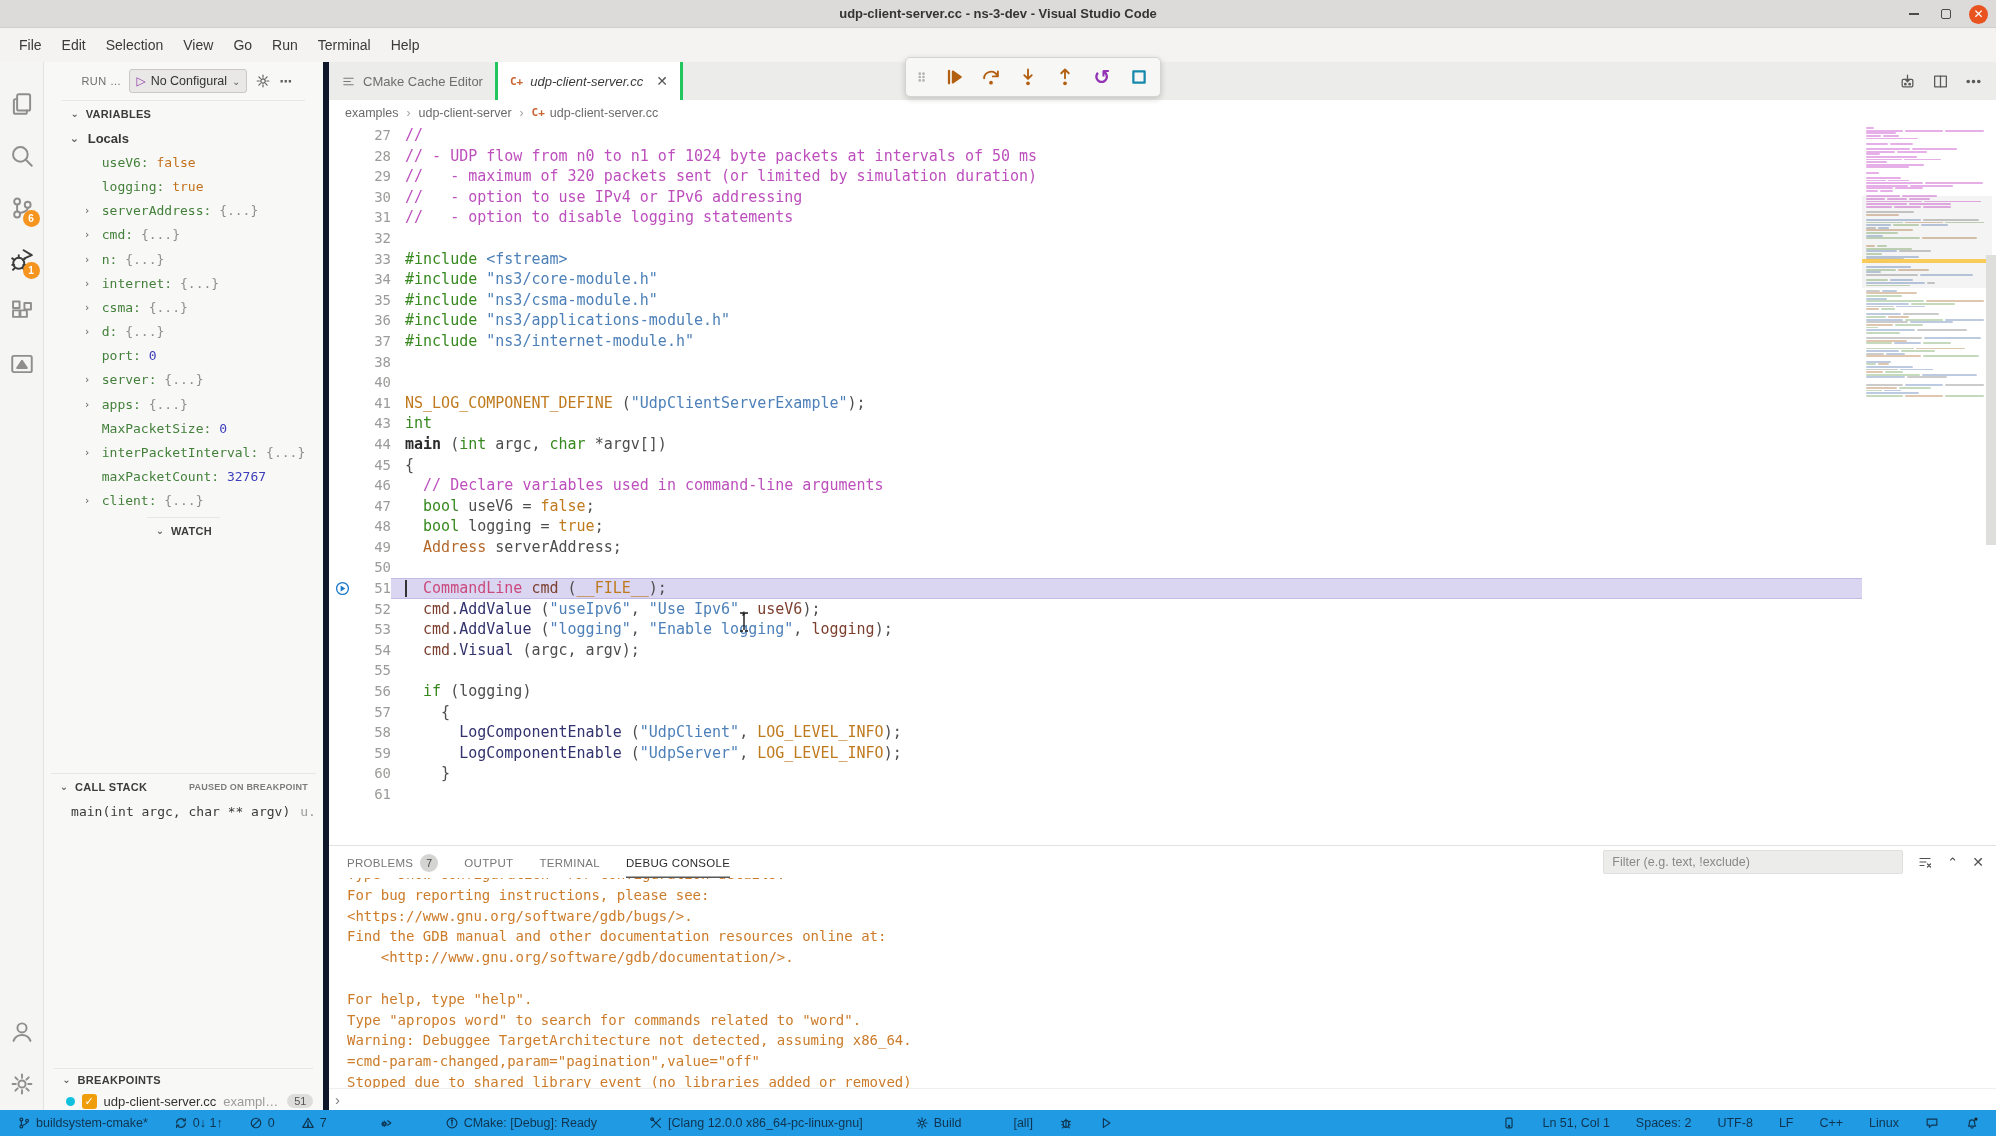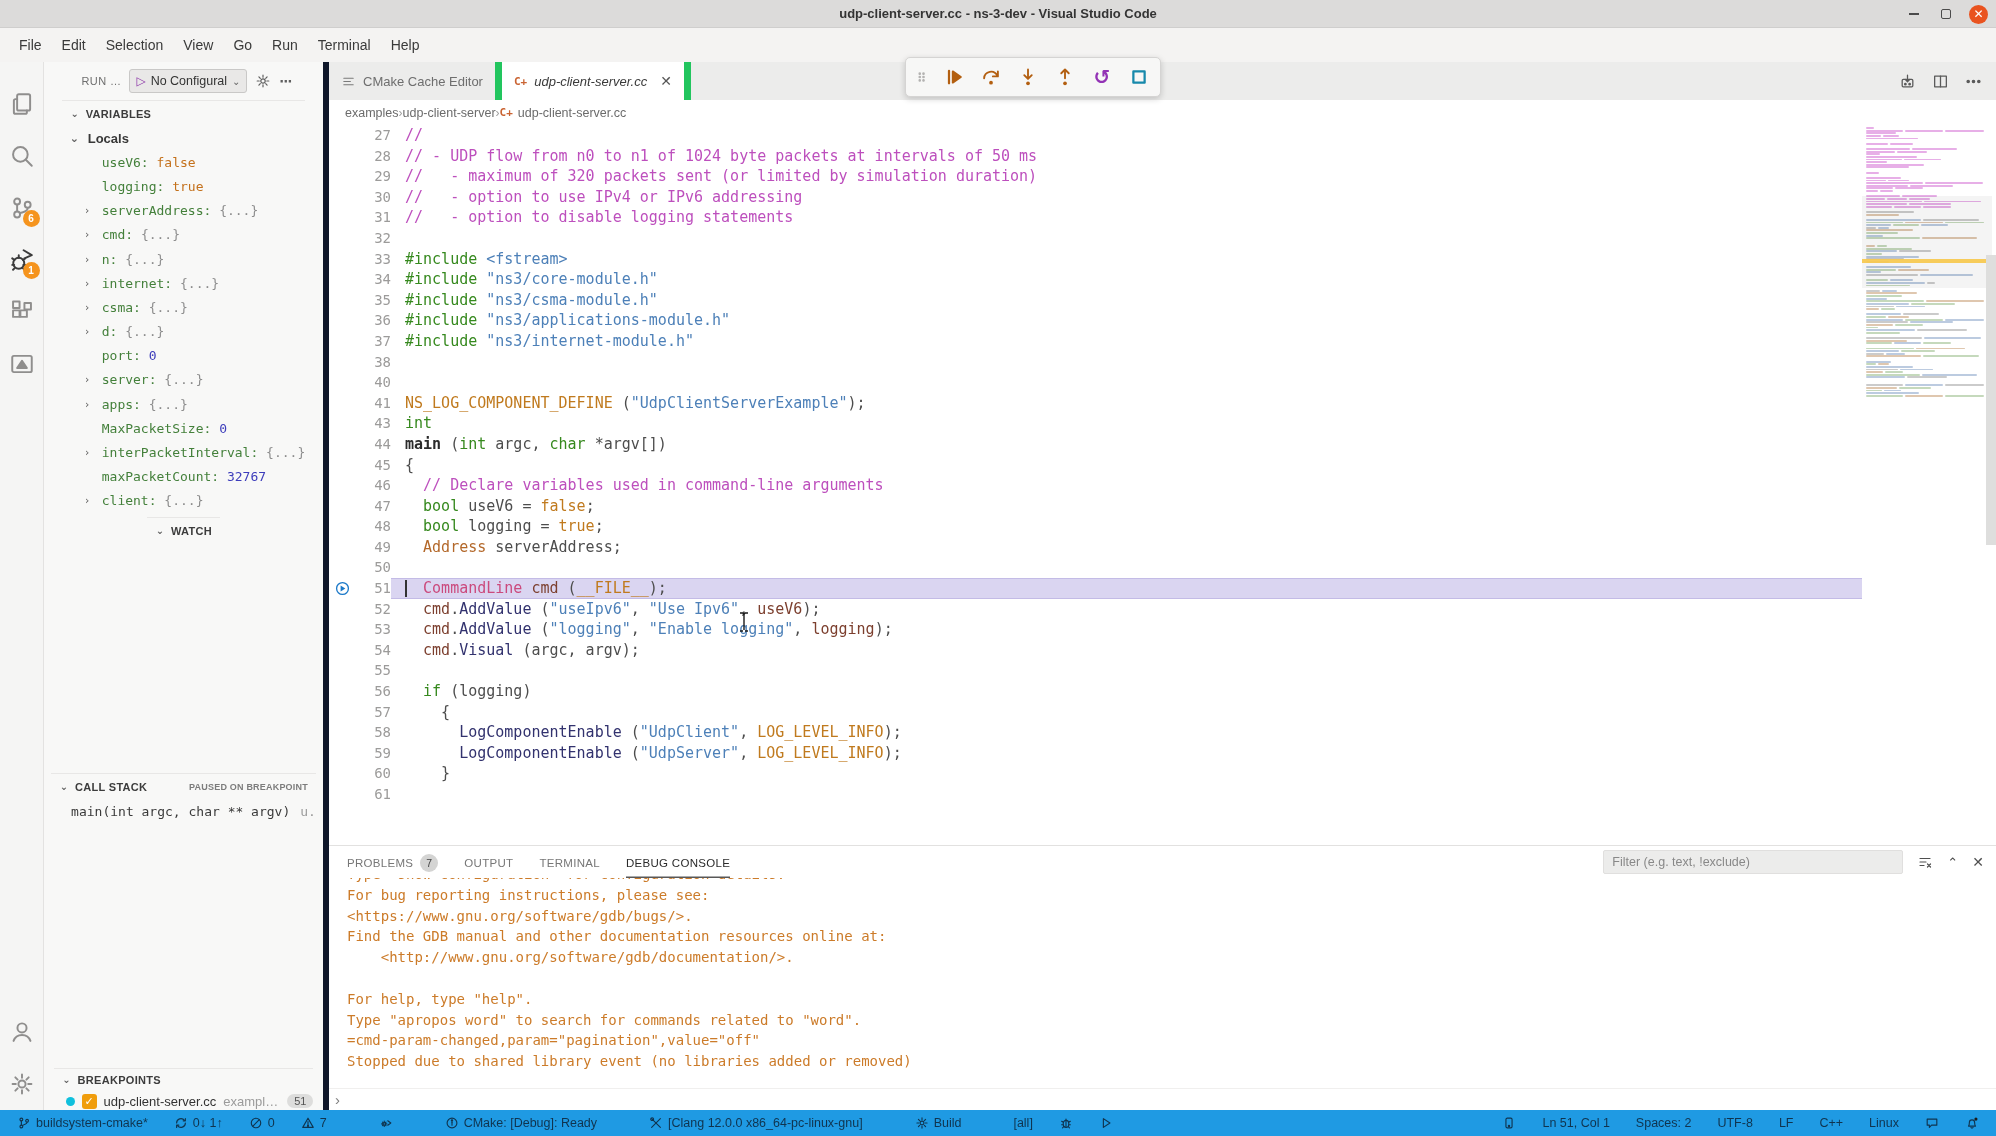--- a/index.html
+++ b/index.html
@@ -62,40 +62,40 @@
   .bp-dot { width:9px; height:9px; border-radius:50%; background:#10c0dd; flex:none; }
   .bp-check { width:15px; height:15px; background:#f09d0c; border-radius:3px; color:#fff; font-size:11px; display:flex; align-items:center; justify-content:center; flex:none; }
   .bp-file { color:#333; }
   .bp-path { color:#9b9b9b; overflow:hidden; white-space:nowrap; }
   .bp-badge { background:#dddddc; color:#555; border-radius:9px; font-size:11px; padding:1px 7px; margin-left:2px; }
 
   
   .editor-col { flex:1; display:flex; flex-direction:column; min-width:0; }
 
   .tabbar { height:38px; background:#ececeb; display:flex; align-items:stretch; position:relative; }
-  .tab { display:flex; align-items:center; gap:7px; padding:0 12px; font-size:13px; color:#6e6e6e; border-right:7px solid #22c55e; background:#ececeb; }
+  .tab { display:flex; align-items:center; gap:7px; padding:0 12px; font-size:13px; color:#6e6e6e; border-right:3px solid #22c55e; background:#ececeb; }
   .tab.active { background:#ffffff; color:#3b3b3b; }
   .tab.active .tab-label { font-style:italic; }
   .tab .tab-close { color:#555; font-size:14px; margin-left:6px; }
   .tab-ic { display:flex; align-items:center; color:#7a7a7a; }
   .tab-ic svg { width:15px; height:15px; }
   .cpp-badge { font-size:11px; font-weight:bold; color:#ca6433; font-family:"DejaVu Sans Mono",monospace; }
   .editor-actions { margin-left:auto; display:flex; align-items:center; gap:16px; padding-right:14px; color:#5a5a5a; }
   .editor-actions svg { width:17px; height:17px; }
 
   
   .debug-toolbar { position:absolute; left:905px; top:57px; height:40px; background:#f7f7f6; border:1px solid #d5d4d3; border-radius:5px; box-shadow:0 2px 6px rgba(0,0,0,.18); display:flex; align-items:center; padding:0 10px; gap:15px; z-index:40; }
   .dtb { display:flex; align-items:center; justify-content:center; width:22px; height:22px; }
   .dtb svg { width:20px; height:20px; }
   .dtb.grip { color:#b3b2b1; width:12px; }
   .c-cont { color:#b35f10; }
   .c-rest { color:#9333b5; font-size:20px; font-weight:bold; }
   .c-stop { color:#1789ab; }
 
-  .breadcrumbs { height:25px; background:#fff; display:flex; align-items:center; gap:0; padding-left:16px; font-size:12.5px; color:#6b6b6b; }
+  .breadcrumbs { height:25px; background:#fff; display:flex; align-items:center; gap:8px; padding-left:16px; font-size:12.5px; color:#6b6b6b; }
   .bc-sep { color:#a0a0a0; font-size:12px; }
   .bc-item { display:flex; align-items:center; gap:5px; }
 
   
   .code-area { height:720px; background:#fff; position:relative; overflow:hidden; }
   .code-scroll { position:absolute; left:0; top:0; right:134px; }
   .code-line { display:flex; height:20.6px; align-items:center; font-family:"DejaVu Sans Mono",monospace; font-size:15px; line-height:20.6px; }
   .glyph { width:26px; flex:none; display:flex; align-items:center; justify-content:center; }
   .lnum { width:36px; flex:none; text-align:right; color:#9c9b9a; font-size:14px; }
   .ltext { flex:1; white-space:pre; padding-left:14px; position:relative; min-width:0; }
@@ -979,20 +979,21 @@
       <div class="console">
         <div class="console-inner" id="console-inner">
             <div class="console-line">Type "show configuration" for configuration details.</div>
             <div class="console-line">For bug reporting instructions, please see:</div>
             <div class="console-line">&lt;https://www.gnu.org/software/gdb/bugs/&gt;.</div>
             <div class="console-line">Find the GDB manual and other documentation resources online at:</div>
             <div class="console-line">    &lt;http://www.gnu.org/software/gdb/documentation/&gt;.</div>
             <div class="console-line"> </div>
             <div class="console-line">For help, type "help".</div>
             <div class="console-line">Type "apropos word" to search for commands related to "word".</div>
+            <div class="console-line">Warning: Debuggee TargetArchitecture not detected, assuming x86_64.</div>
             <div class="console-line">=cmd-param-changed,param="pagination",value="off"</div>
             <div class="console-line">Stopped due to shared library event (no libraries added or removed)</div>
           </div>
       </div>
       <div class="console-prompt">
         <span class="pc">›</span>
       </div>
     </div>
   </div>
 </div>

